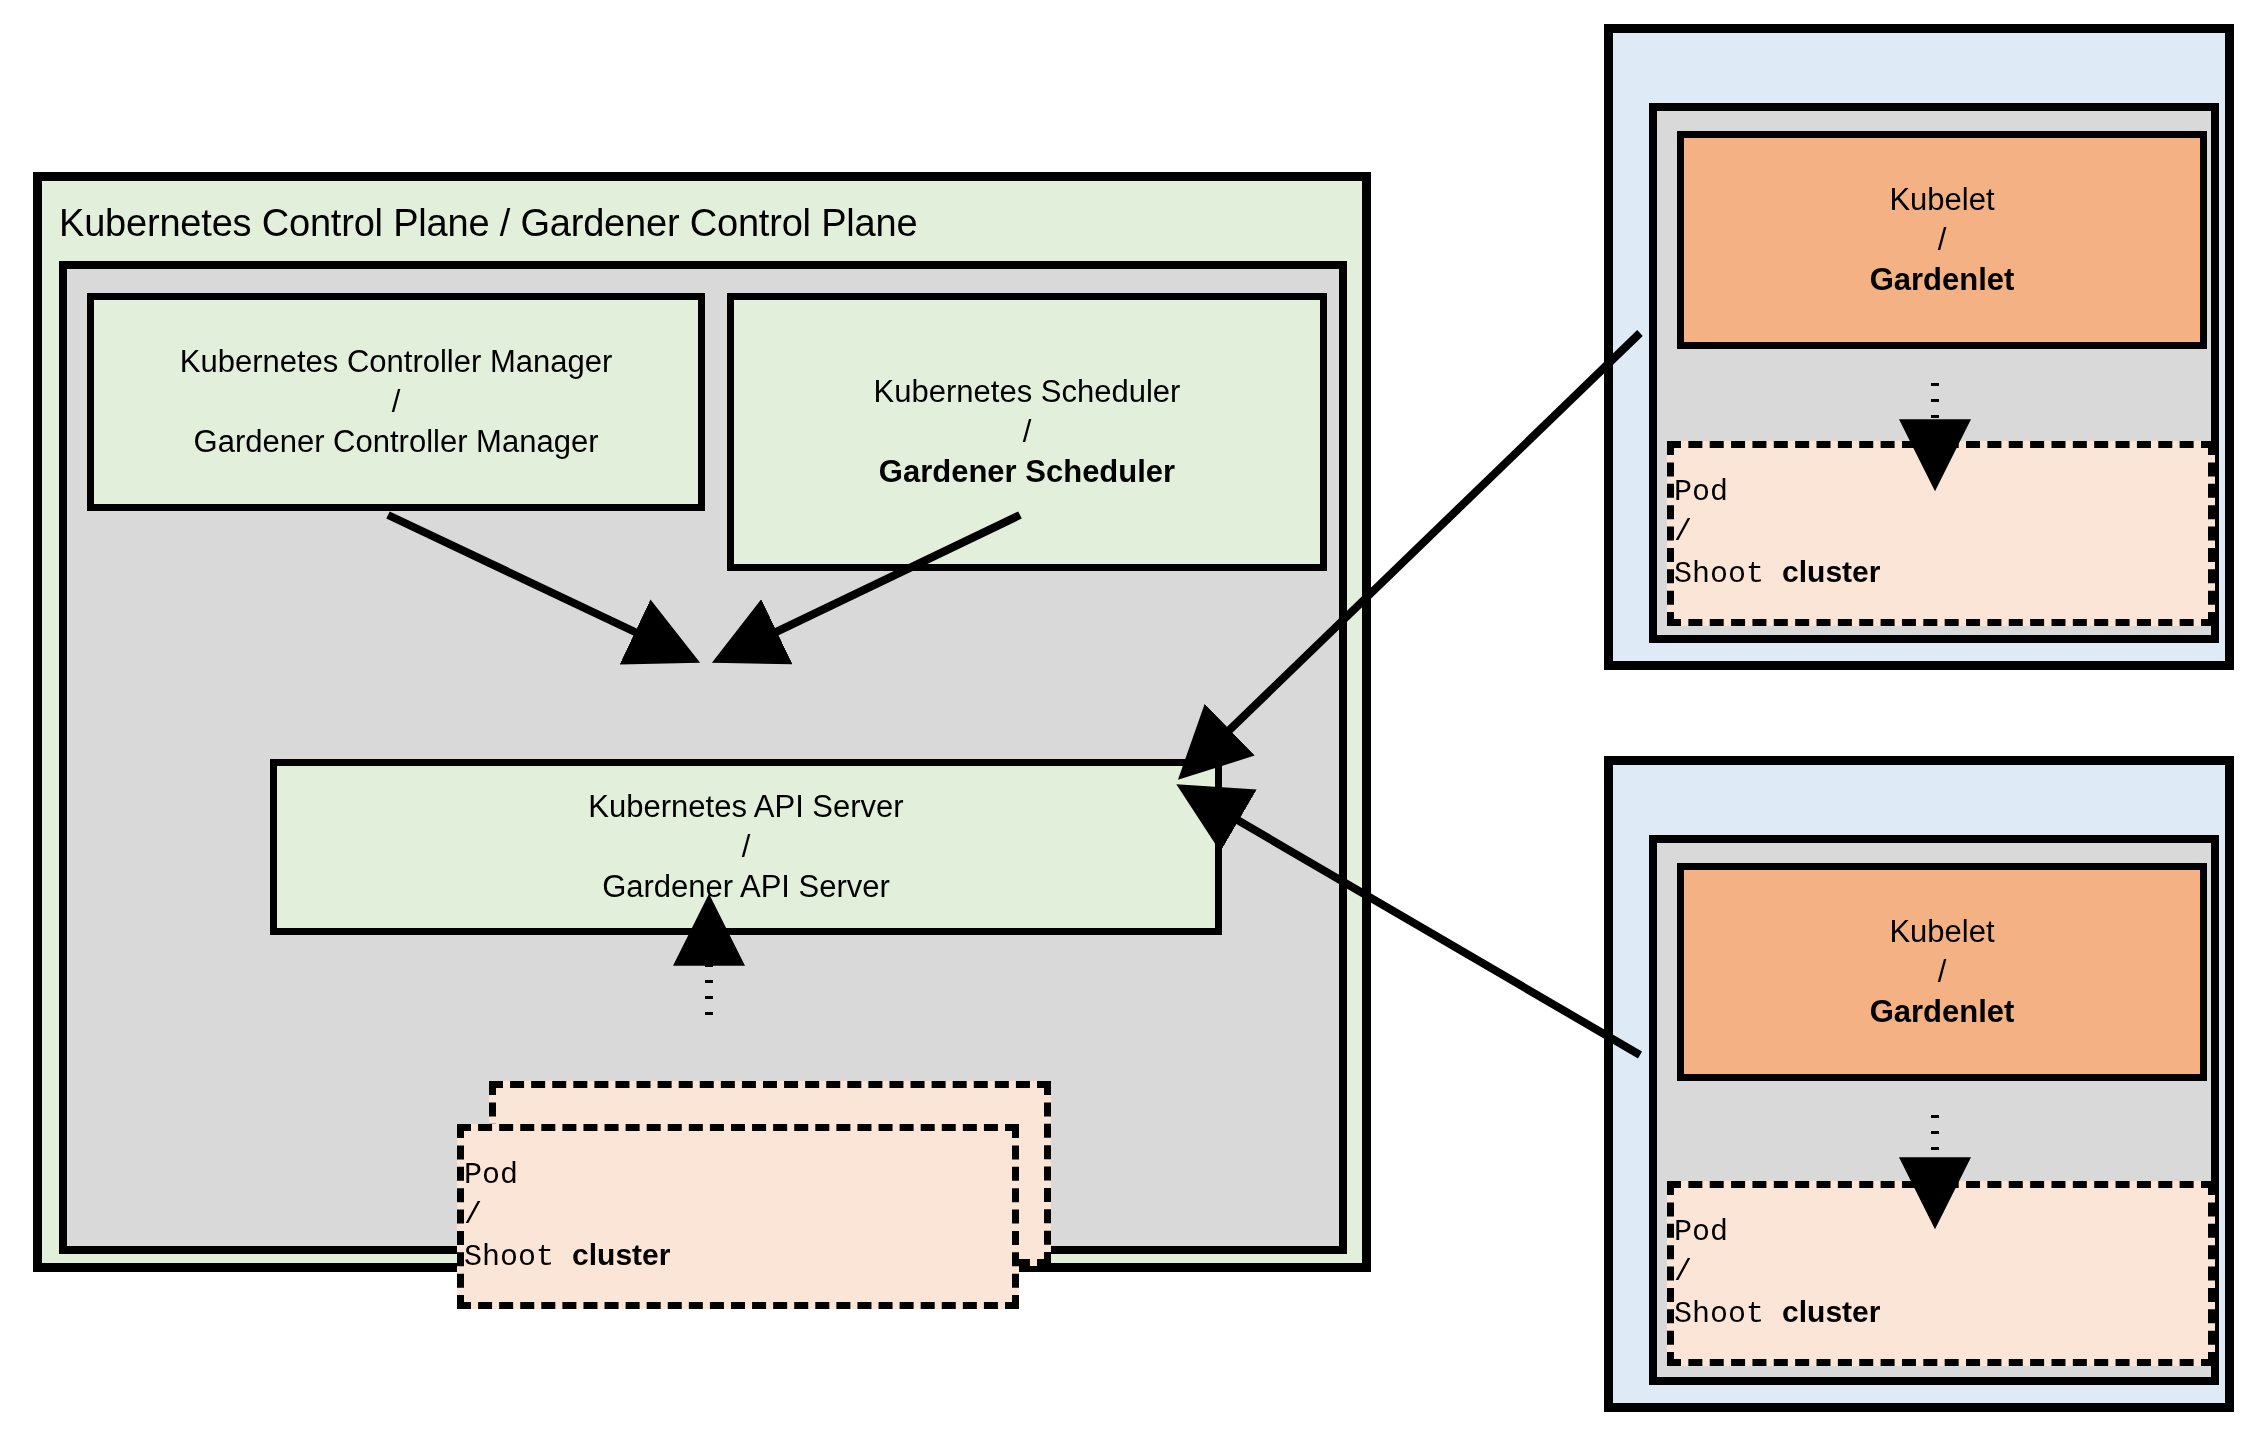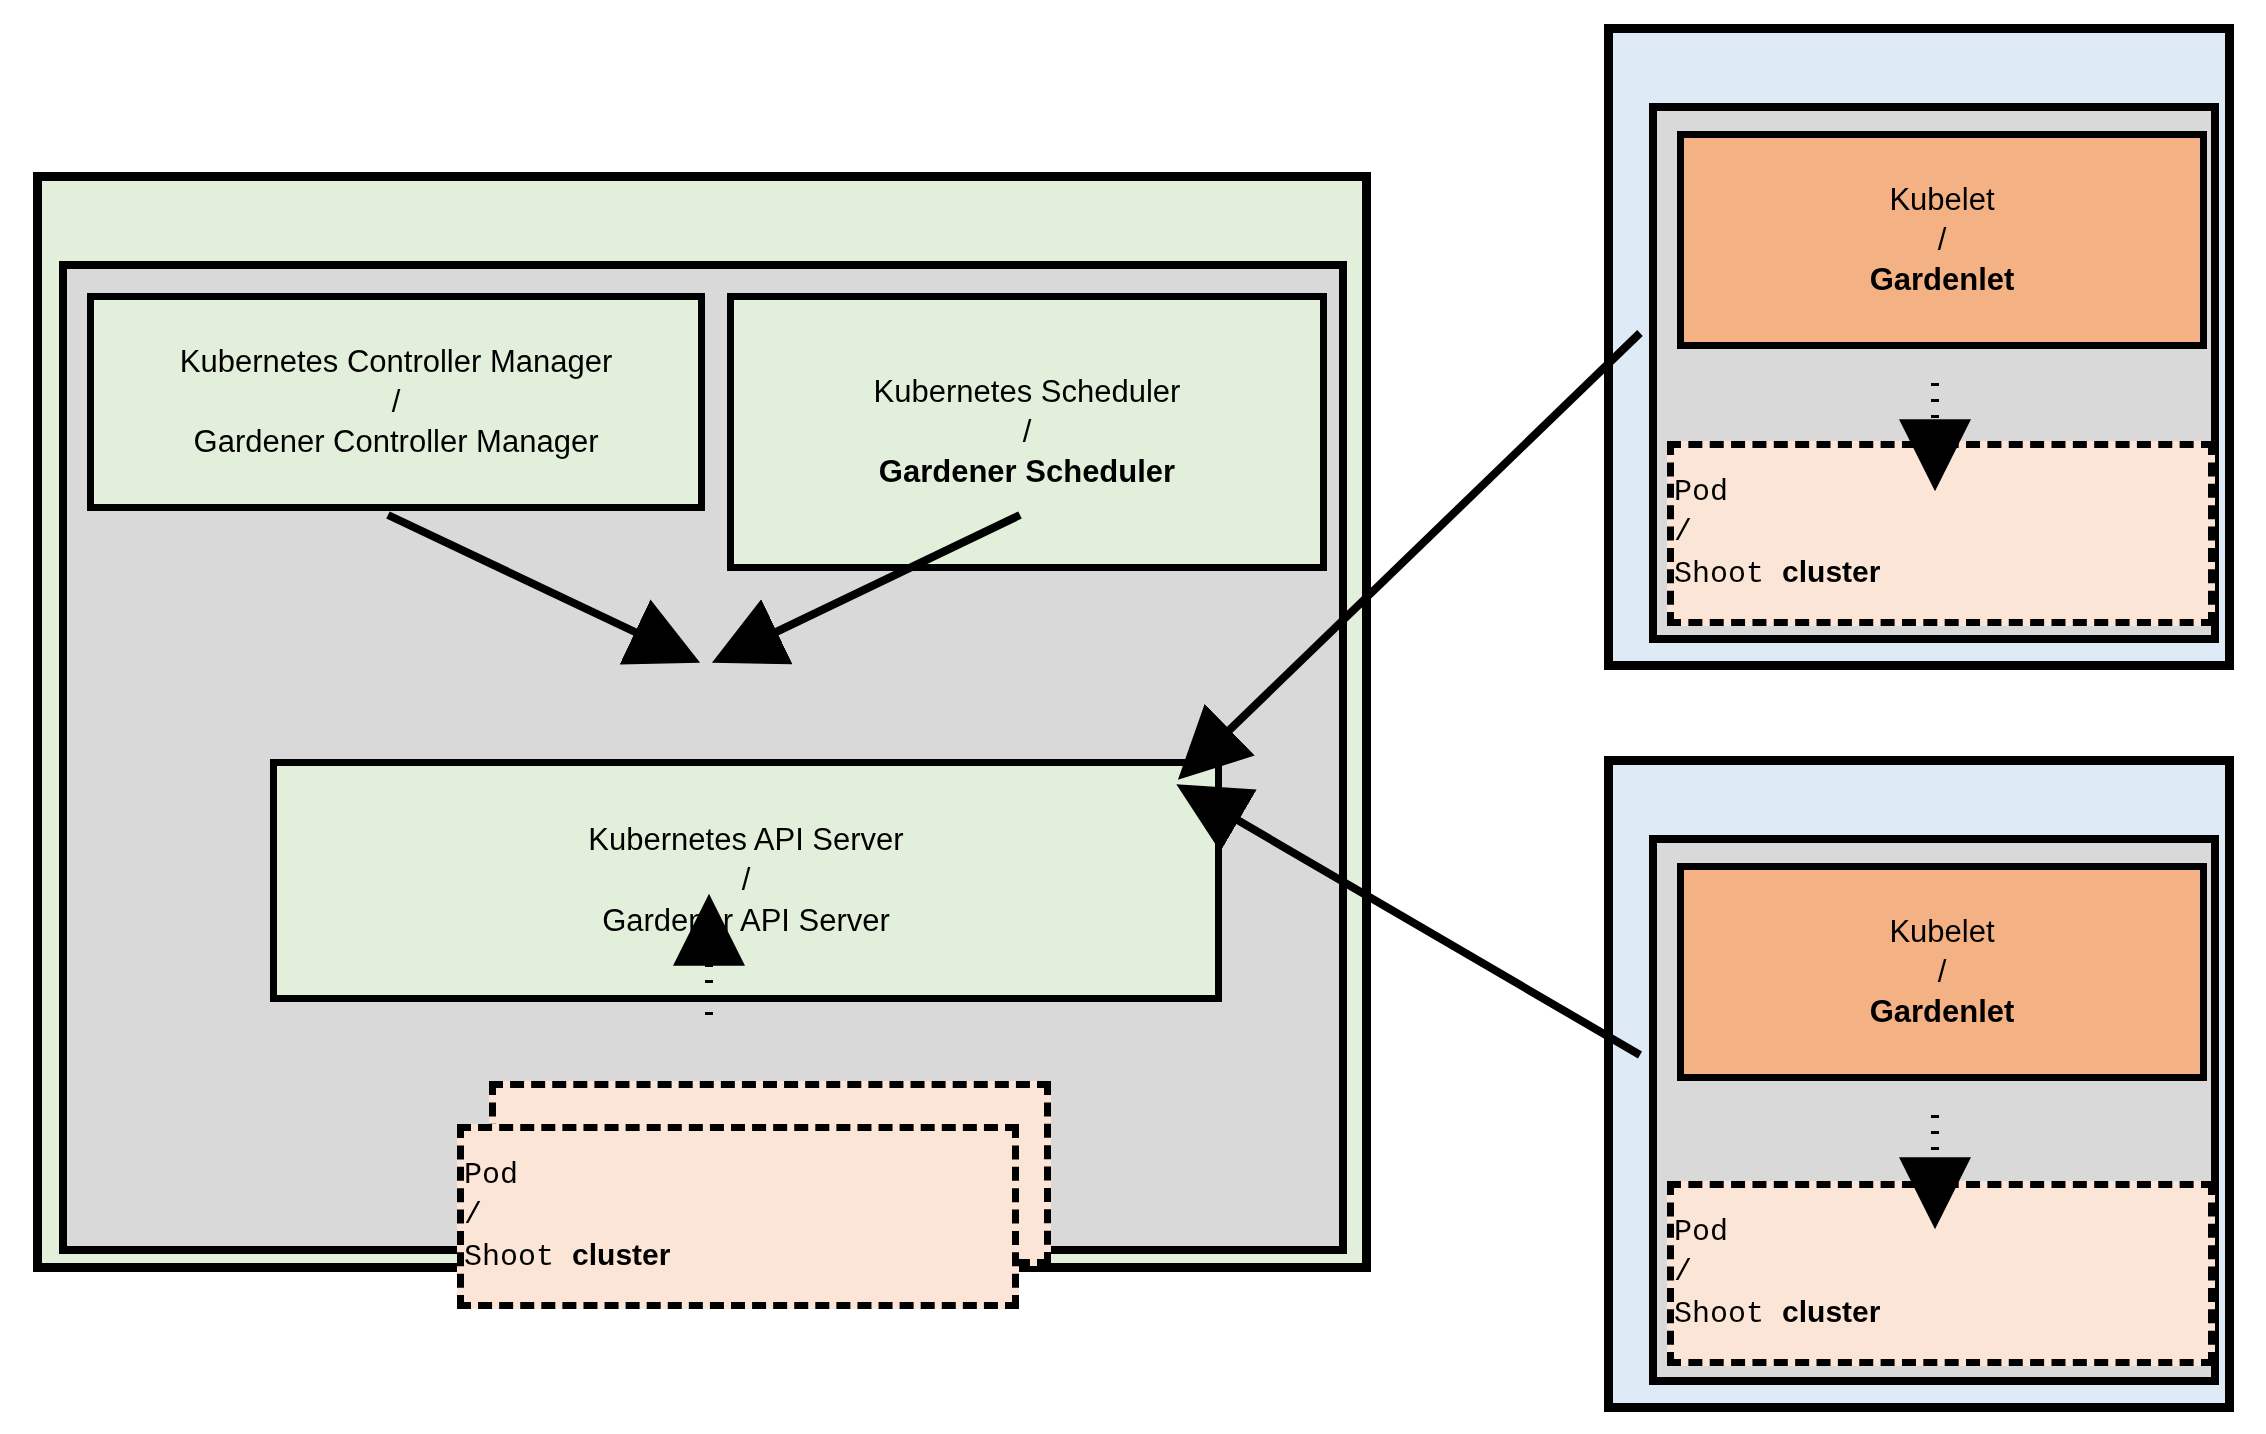--- a/index.html
+++ b/index.html
@@ -51,36 +51,37 @@
   
   #arrows{position:absolute;left:0;top:0;width:2266px;height:1434px;
           pointer-events:none;}
 </style>
 </head>
 <body>
 
 <div id="stage">
 
   <div class="abs panel-green" style="left:33px;top:172px;width:1338px;height:1100px;">
+    <div class="panel-title" style="left:17px;top:23px;">Kubernetes Control Plane / Gardener Control Plane</div>
 
     <div class="abs inner-gray" style="left:17px;top:80px;width:1288px;height:993px;">
 
       <div class="abs box-green" style="left:20px;top:24px;width:618px;height:218px;">
         <div class="line">Kubernetes Controller Manager</div>
         <div class="slash">/</div>
         <div class="line">Gardener Controller Manager</div>
       </div>
 
       <div class="abs box-green" style="left:660px;top:24px;width:600px;height:278px;">
         <div class="line">Kubernetes Scheduler</div>
         <div class="slash">/</div>
         <div class="line bold">Gardener Scheduler</div>
       </div>
 
-      <div class="abs box-green" style="left:203px;top:490px;width:952px;height:243px;">
+      <div class="abs box-green" style="left:203px;top:490px;width:952px;height:176px;">
         <div class="line">Kubernetes API Server</div>
         <div class="slash">/</div>
         <div class="line">Gardener API Server</div>
       </div>
 
       <div class="abs box-pod-ghost" style="left:422px;top:812px;width:562px;height:185px;"></div>
 
       <div class="abs box-pod" style="left:390px;top:855px;width:562px;height:185px;">
         <div class="mono">Pod</div>
         <div class="mono-slash">/</div>

